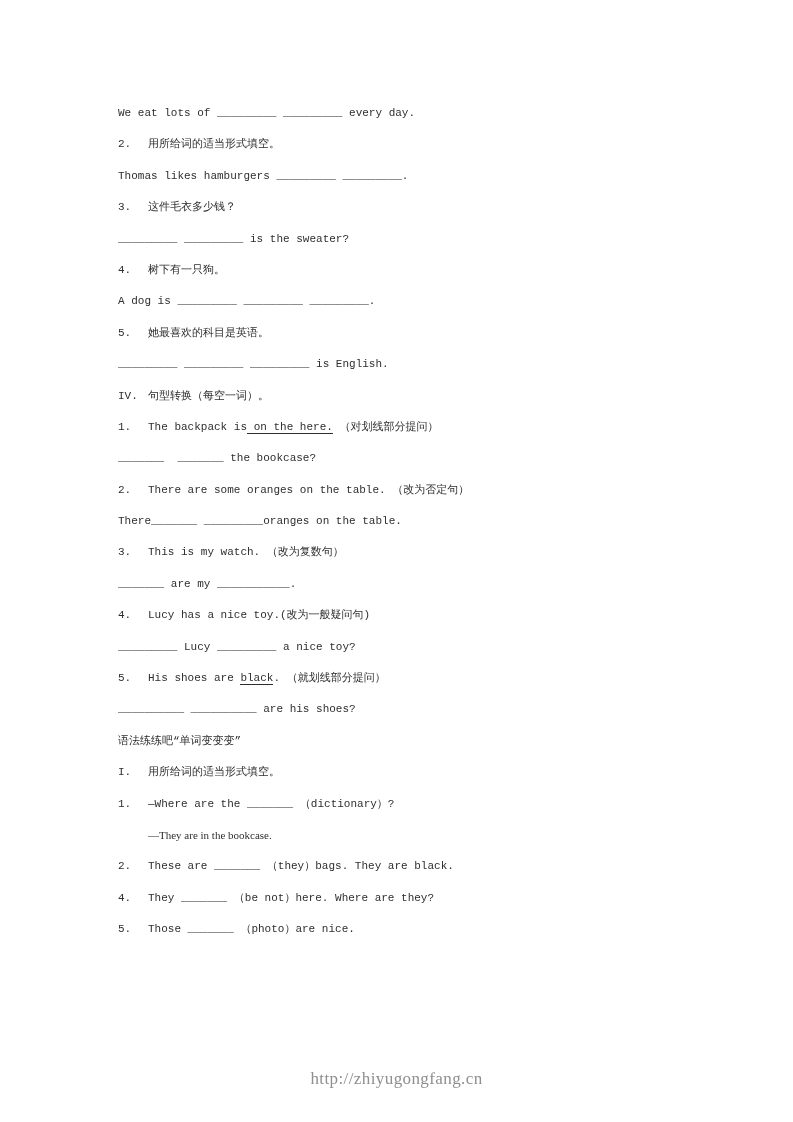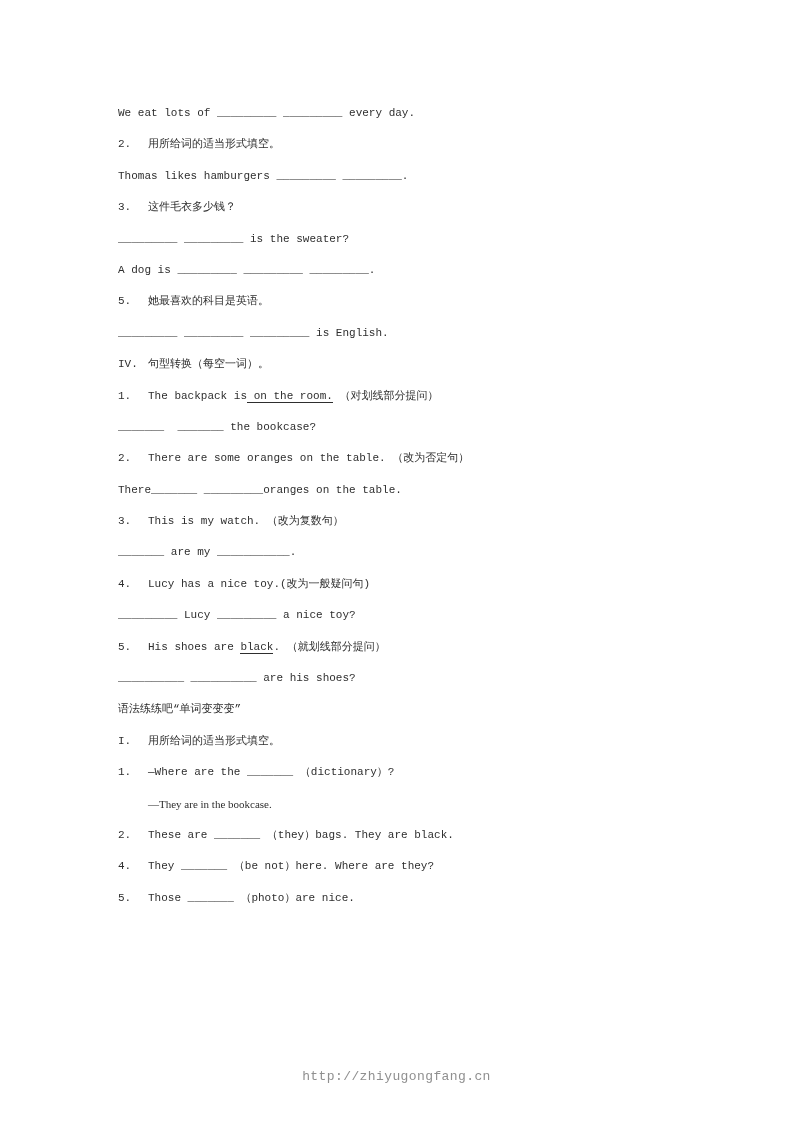--- a/index.html
+++ b/index.html
@@ -37,40 +37,41 @@
   }
   .u {
     border-bottom: 1px solid #2e2e2e;
   }
   .footer {
     position: absolute;
     left: 0;
     right: 0;
     top: 1069px;
     text-align: center;
-    font-family: Liberation Mono, monospace;
-    font-size: 13px;
+    font-family: Liberation Serif, serif;
+    font-size: 17px;
     letter-spacing: 0.4px;
     color: #8f8f8f;
   }
 </style>
 </head>
 <body>
 
 <div class="doc" id="doc">
     <div class="line"><span><span>We eat lots of _________ _________ every day.</span></span></div>
     <div class="line"><span class="num">2.</span><span><span>用所给词的适当形式填空。</span></span></div>
     <div class="line"><span><span>Thomas likes hamburgers _________ _________.</span></span></div>
     <div class="line"><span class="num">3.</span><span><span>这件毛衣多少钱？</span></span></div>
     <div class="line"><span><span>_________ _________ is the sweater?</span></span></div>
+    <div class="line"><span class="num">4.</span><span><span>树下有一只狗。</span></span></div>
     <div class="line"><span><span>A dog is _________ _________ _________.</span></span></div>
     <div class="line"><span class="num">5.</span><span><span>她最喜欢的科目是英语。</span></span></div>
     <div class="line"><span><span>_________ _________ _________ is English.</span></span></div>
     <div class="line"><span class="num">IV.</span><span><span>句型转换（每空一词）。</span></span></div>
-    <div class="line"><span class="num">1.</span><span><span>The backpack is</span><span class="u"> on the room.</span><span> （对划线部分提问）</span></span></div>
+    <div class="line"><span class="num">1.</span><span><span>The backpack is</span><span class="u"> on the here.</span><span> （对划线部分提问）</span></span></div>
     <div class="line"><span><span>_______  _______ the bookcase?</span></span></div>
     <div class="line"><span class="num">2.</span><span><span>There are some oranges on the table. （改为否定句）</span></span></div>
     <div class="line"><span><span>There_______ _________oranges on the table.</span></span></div>
     <div class="line"><span class="num">3.</span><span><span>This is my watch. （改为复数句）</span></span></div>
     <div class="line"><span><span>_______ are my ___________.</span></span></div>
     <div class="line"><span class="num">4.</span><span><span>Lucy has a nice toy.(改为一般疑问句)</span></span></div>
     <div class="line"><span><span>_________ Lucy _________ a nice toy?</span></span></div>
     <div class="line"><span class="num">5.</span><span><span>His shoes are </span><span class="u">black</span><span>. （就划线部分提问）</span></span></div>
     <div class="line"><span><span>__________ __________ are his shoes?</span></span></div>
     <div class="line"><span><span>语法练练吧“单词变变变”</span></span></div>

